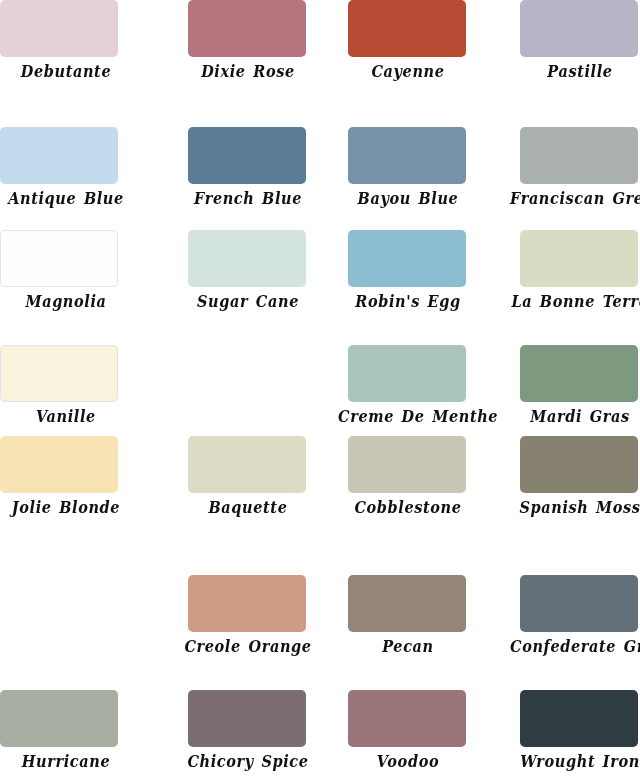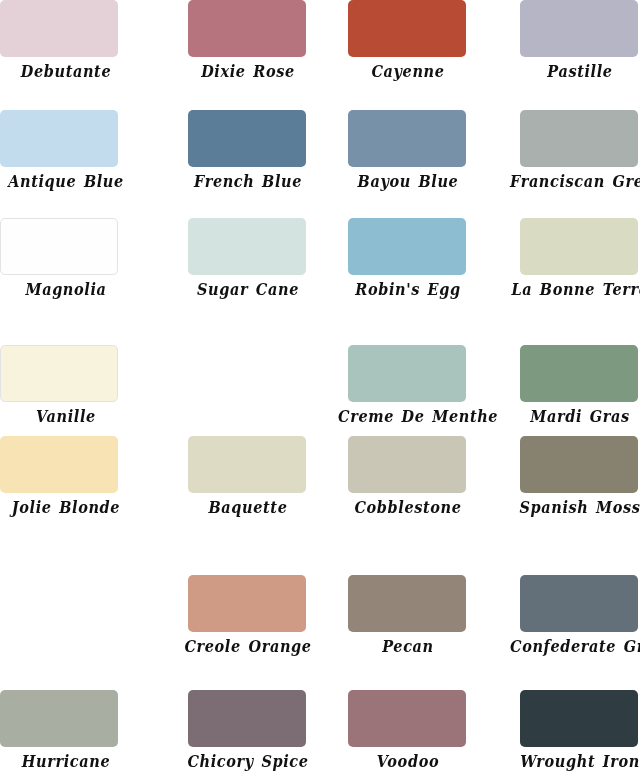--- a/index.html
+++ b/index.html
@@ -56,22 +56,22 @@
   .col-0 .swatch-chip{left:0px;}
   .col-1 .swatch-chip{left:28px;}
   .col-2 .swatch-chip{left:28px;}
   .col-3 .swatch-chip{left:40px;}
   .col-0 .swatch-label{left:-4px;}
   .col-1 .swatch-label{left:18px;}
   .col-2 .swatch-label{left:18px;}
   .col-3 .swatch-label{left:30px;}
   
   .row-0{top:0px;}
-  .row-1{top:110px;}
-  .row-2{top:218px;}
+  .row-1{top:127px;}
+  .row-2{top:230px;}
   .row-3{top:345px;}
   .row-4{top:436px;}
   .row-5{top:575px;}
   .row-6{top:690px;}
 </style>
 </head>
 <body style="background: rgb(255, 255, 255);">
 
 <div id="palette-grid">
     <div class="swatch-cell col-0 row-0">

